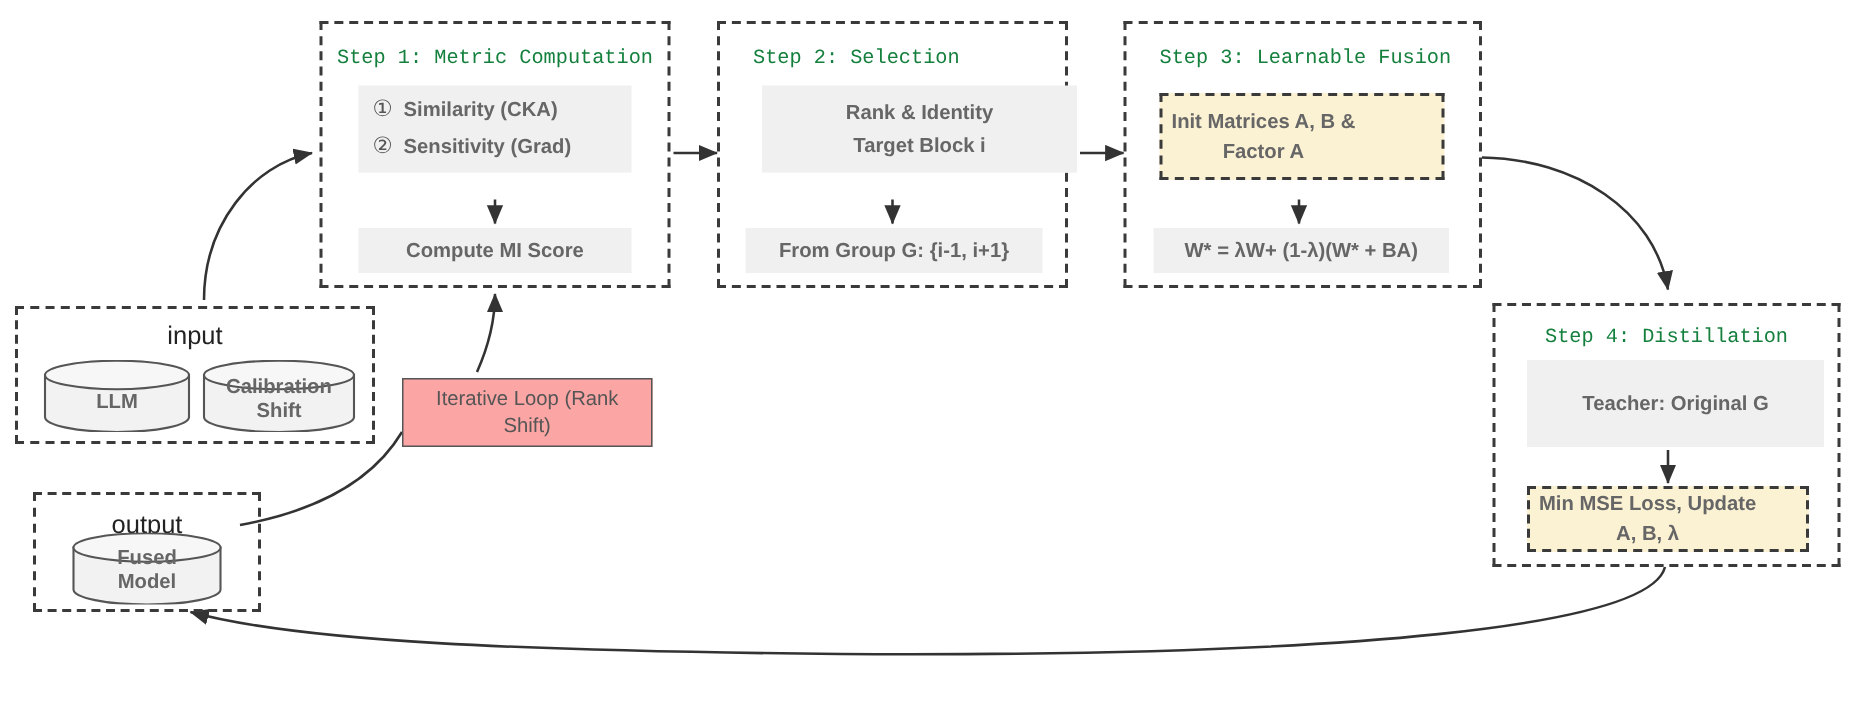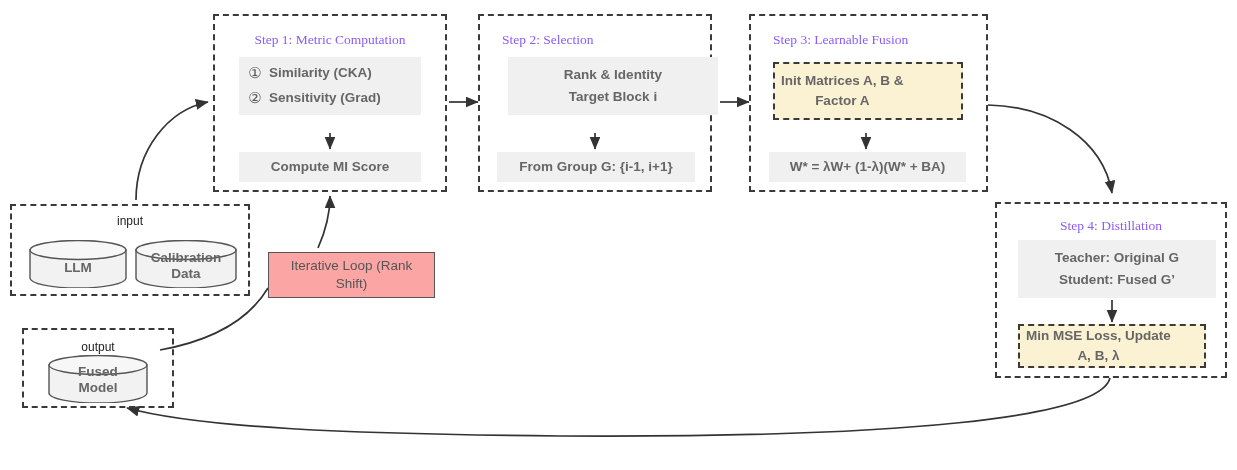--- a/index.html
+++ b/index.html
@@ -31,22 +31,22 @@
     border: 2px dashed #3a3a3a;
     background: transparent;
     box-sizing: border-box;
   }
   .step-title {
     position: absolute;
     left: 0;
     right: 0;
     text-align: center;
     font-size: 13.5px;
-    color: #8b5cf6;
-    font-family: Liberation Serif, serif;
+    color: #15803d;
+    font-family: Liberation Mono, monospace;
     font-weight: 400;
     white-space: nowrap;
   }
   
   .gray-panel {
     position: absolute;
     background: #f0f0f0;
     color: #666666;
     font-weight: bold;
     font-size: 13.5px;
@@ -98,21 +98,21 @@
     position: absolute;
     border: 2px dashed #3a3a3a;
     box-sizing: border-box;
     background: transparent;
   }
   .io-title {
     position: absolute;
     left: 0;
     right: 0;
     text-align: center;
-    font-size: 12px;
+    font-size: 17px;
     color: #222222;
     white-space: nowrap;
   }
   
   .cyl {
     position: absolute;
   }
   .cyl svg { display: block; }
   .cyl .cyl-label {
     position: absolute;
@@ -182,21 +182,21 @@
       <ellipse cx="50" cy="10" rx="48" ry="9.5" fill="#f7f7f7" stroke="#555555" stroke-width="1.4"></ellipse>
     </svg>
     <div class="cyl-label" style="top:20px;">LLM</div>
   </div>
   <div class="cyl" style="left:134px; top:240px; width:104px; height:48px;">
     <svg width="104" height="48" viewBox="0 0 104 48">
       <path d="M2,10 L2,38 A50,10 0 0 0 102,38 L102,10 Z" fill="#f2f2f2" stroke="#555555" stroke-width="1.4"></path>
       <ellipse cx="52" cy="10" rx="50" ry="9.5" fill="#f7f7f7" stroke="#555555" stroke-width="1.4"></ellipse>
     </svg>
     <div class="cyl-label" style="top:10px;">Calibration</div>
-    <div class="cyl-label" style="top:26px;">Data</div>
+    <div class="cyl-label" style="top:26px;">Shift</div>
   </div>
 
   <div class="io-box" style="left:22px; top:328px; width:152px; height:80px;">
     <div class="io-title" style="top:10px;">output</div>
   </div>
   <div class="cyl" style="left:47px; top:355px; width:102px; height:48px;">
     <svg width="102" height="48" viewBox="0 0 102 48">
       <path d="M2,10 L2,38 A49,10 0 0 0 100,38 L100,10 Z" fill="#f2f2f2" stroke="#555555" stroke-width="1.4"></path>
       <ellipse cx="51" cy="10" rx="49" ry="9.5" fill="#f7f7f7" stroke="#555555" stroke-width="1.4"></ellipse>
     </svg>
@@ -250,21 +250,20 @@
   </div>
   <div class="gray-panel" style="left:769px; top:152px; width:197px; height:30px;">
     <div class="row">W* = λW+ (1-λ)(W* + BA)</div>
   </div>
 
   <div class="step-box" style="left:995px; top:202px; width:232px; height:176px;">
     <div class="step-title" style="top:14px;">Step 4: Distillation</div>
   </div>
   <div class="gray-panel" style="left:1018px; top:240px; width:198px; height:58px;">
     <div class="row">Teacher: Original G</div>
-    <div class="row">Student: Fused G’</div>
   </div>
   <div class="yellow-panel" style="left:1018px; top:324px; width:188px; height:44px;">
     <div>
       <span>Min MSE Loss, Update</span><br>
       <span>A, B, λ</span>
     </div>
   </div>
 
 </div>
 

